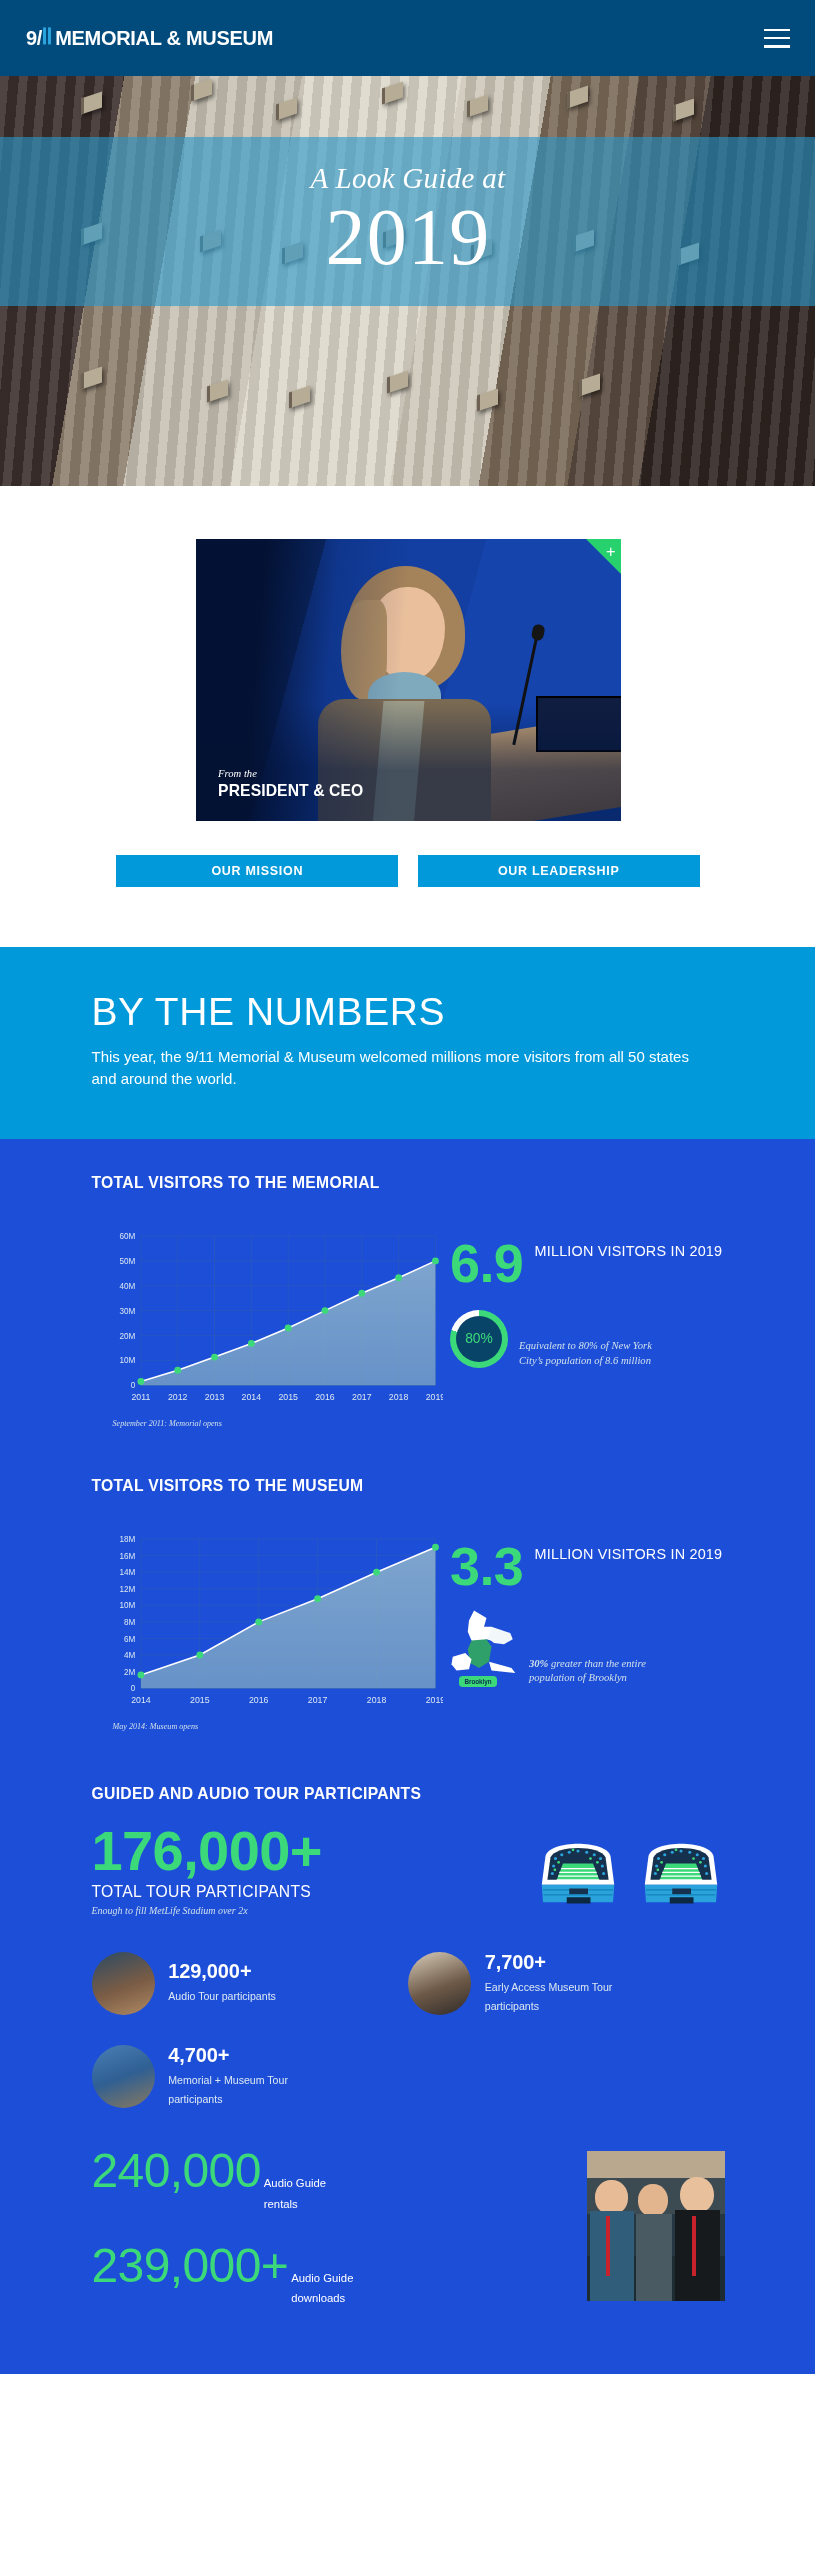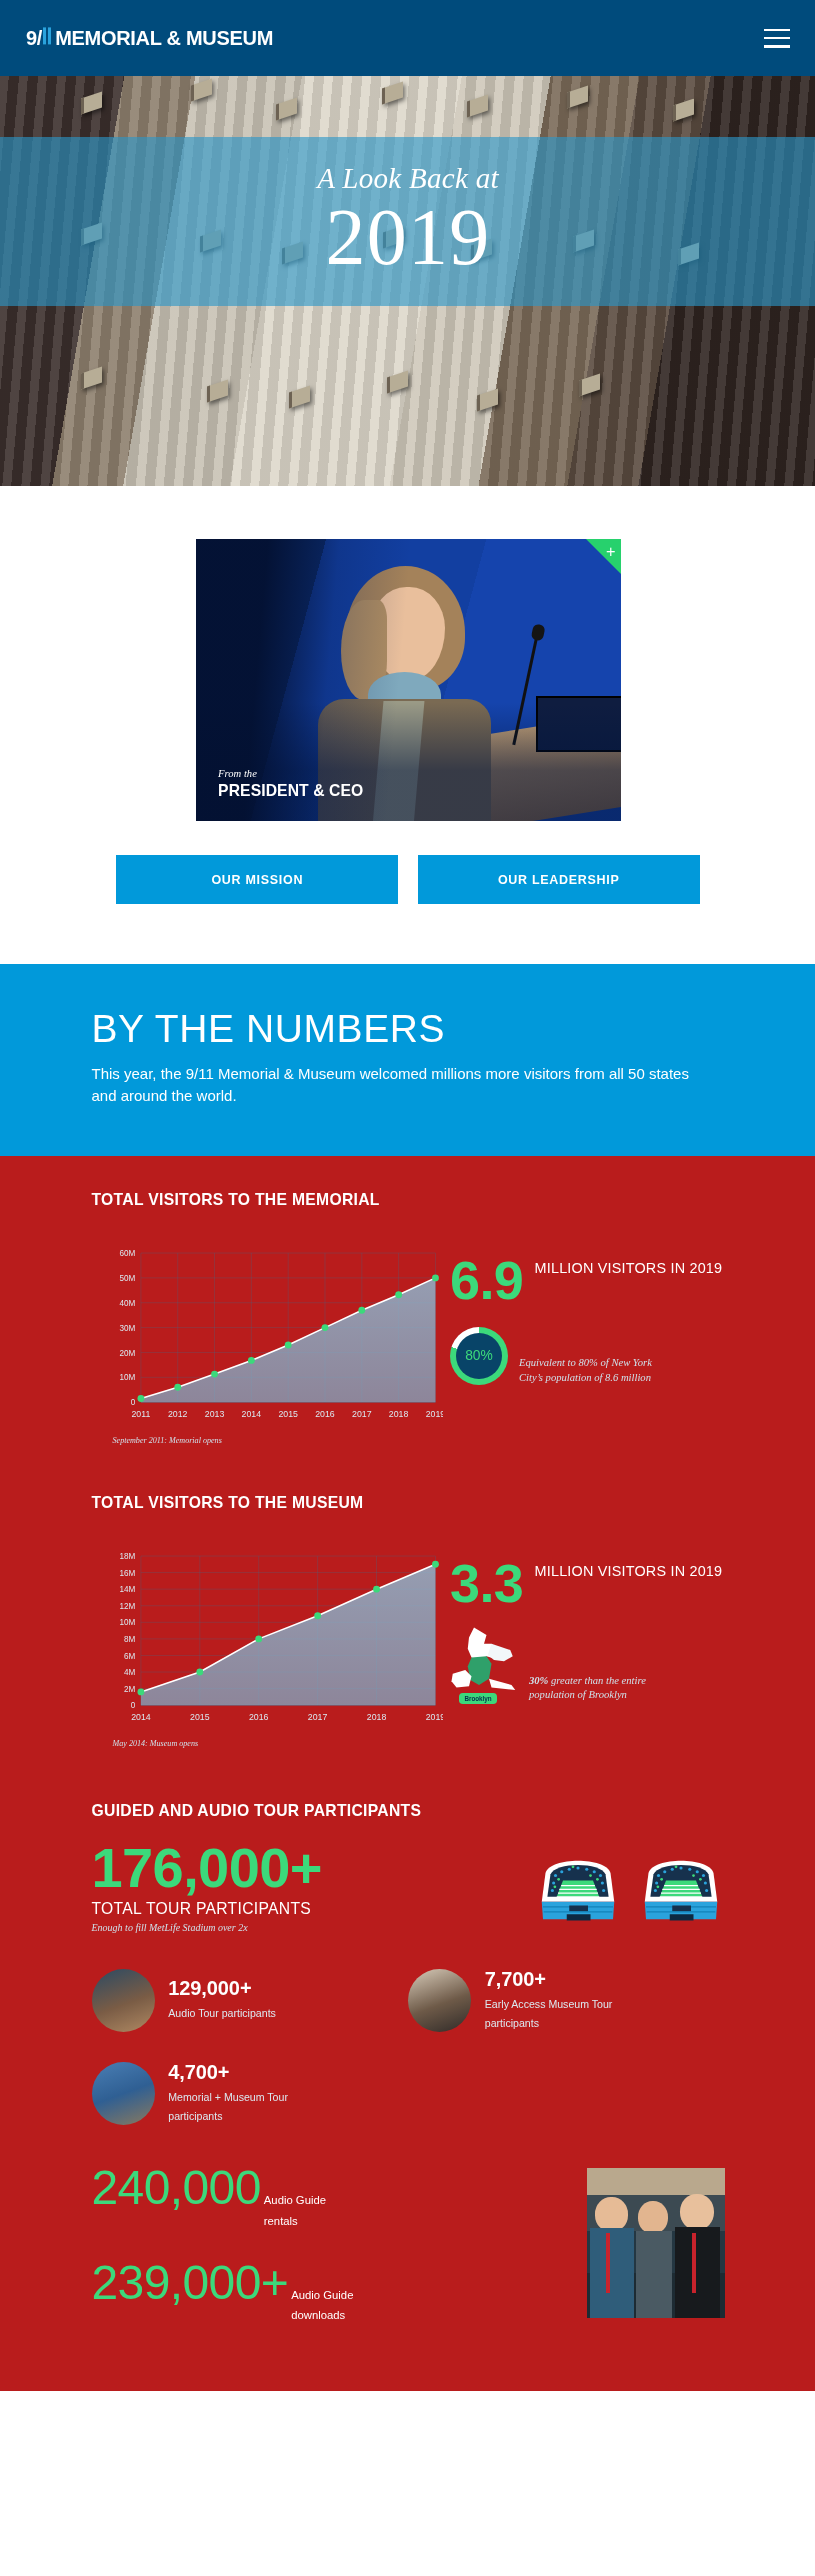--- a/index.html
+++ b/index.html
@@ -98,34 +98,34 @@
   .ceo-plus{ position:absolute; top:4.4px; right:5px; color:#fff; font-size:16.3px; line-height:1;
     font-weight:300; }
   .ceo-caption{ position:absolute; left:22.6px; bottom:21px; }
   .ceo-from{ font-family:"Liberation Serif", serif; font-style:italic; color:#fff;
     font-size:10.6px; line-height:1.2; }
   .ceo-title{ color:#fff; font-size:15.7px; font-weight:bold; letter-spacing:0.1px; margin-top:1.3px;}
 
   
   .cta-row{ display:flex; justify-content:center; gap:19.4px; padding:34px 0 60px 0; background:#fff;}
   .btn{
-    width:282px; height:49px; background:#0199da; color:#fff;
+    width:282px; height:32px; background:#0199da; color:#fff;
     display:flex; align-items:center; justify-content:center;
     font-size:12.5px; font-weight:bold; letter-spacing:0.7px; cursor:pointer; border:0;
     font-family:"Liberation Sans", sans-serif;
   }
 
   
   .numbers-band{ background:#0199da; padding:45px 0 49px 0; }
   .inner{ width:633px; margin:0 auto; }
   .band-title{ color:#fff; font-size:39px; font-weight:300; letter-spacing:0.6px; line-height:1;}
   .band-sub{ color:#fff; font-size:15px; font-weight:300; line-height:1.45; margin-top:15px; max-width:601px;}
 
   
-  .dark{ background:#b91c1c; padding:35px 0 0 0; }
+  .dark{ background:#1d4ed8; padding:35px 0 0 0; }
   .sec-title{ color:#fff; font-size:15.7px; font-weight:bold; letter-spacing:0.3px; }
 
   .chart-block{ display:flex; gap:0px; margin-top:34px; align-items:flex-start;}
   .chart-wrap{ width:351px; }
   .chart-svg{ display:block; }
   .chart-note{ font-family:"Liberation Serif", serif; font-style:italic; color:#cfe0ea;
     font-size:8.1px; margin-top:5px; margin-left:21px; }
 
   .stat-side{ padding-left:7.5px; padding-top:13.8px; }
   .big-row{ display:flex; align-items:flex-start; gap:11.3px; }
@@ -209,21 +209,21 @@
       <i style="left:467px;  top:22px;"></i>
         <i style="left:471px;  top:166px;"></i>
         <i style="left:477px;  top:316px;"></i>
       <i style="left:567px;  top:12.5px;"></i>
         <i style="left:573px;  top:157px;"></i>
         <i style="left:579px;  top:301px;"></i>
       <i style="left:673px; top:26px;"></i>
         <i style="left:678px; top:170px;"></i>
     </div>
     <div class="hero-overlay">
-      <div class="hero-kicker">A Look Back at</div>
+      <div class="hero-kicker">A Look Guide at</div>
       <div class="hero-year">2019</div>
     </div>
   </div>
 
   <div class="ceo-section">
     <div class="ceo-card">
       <div class="ceo-photo">
         <div class="ceo-podium"></div>
         <div class="ceo-screen"></div>
         <div class="ceo-mic"></div>

